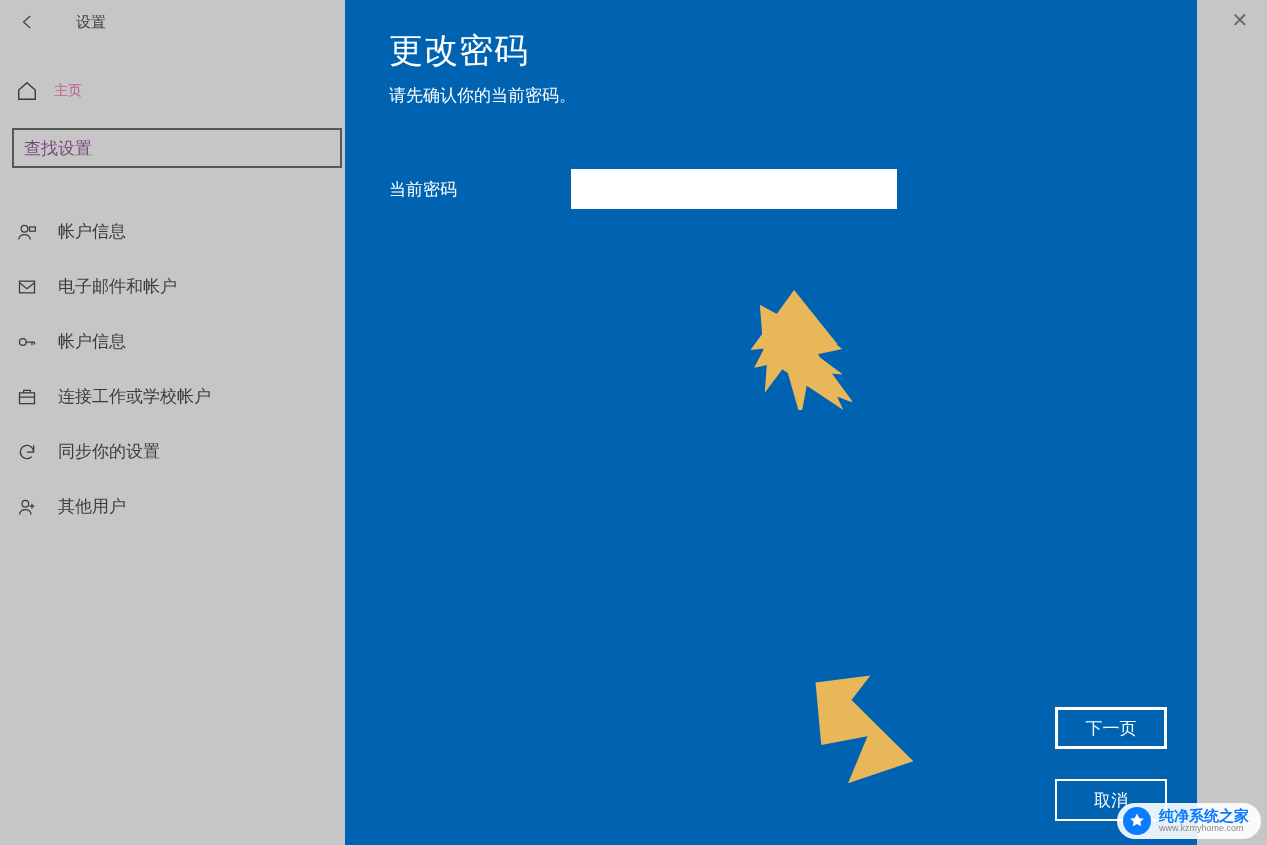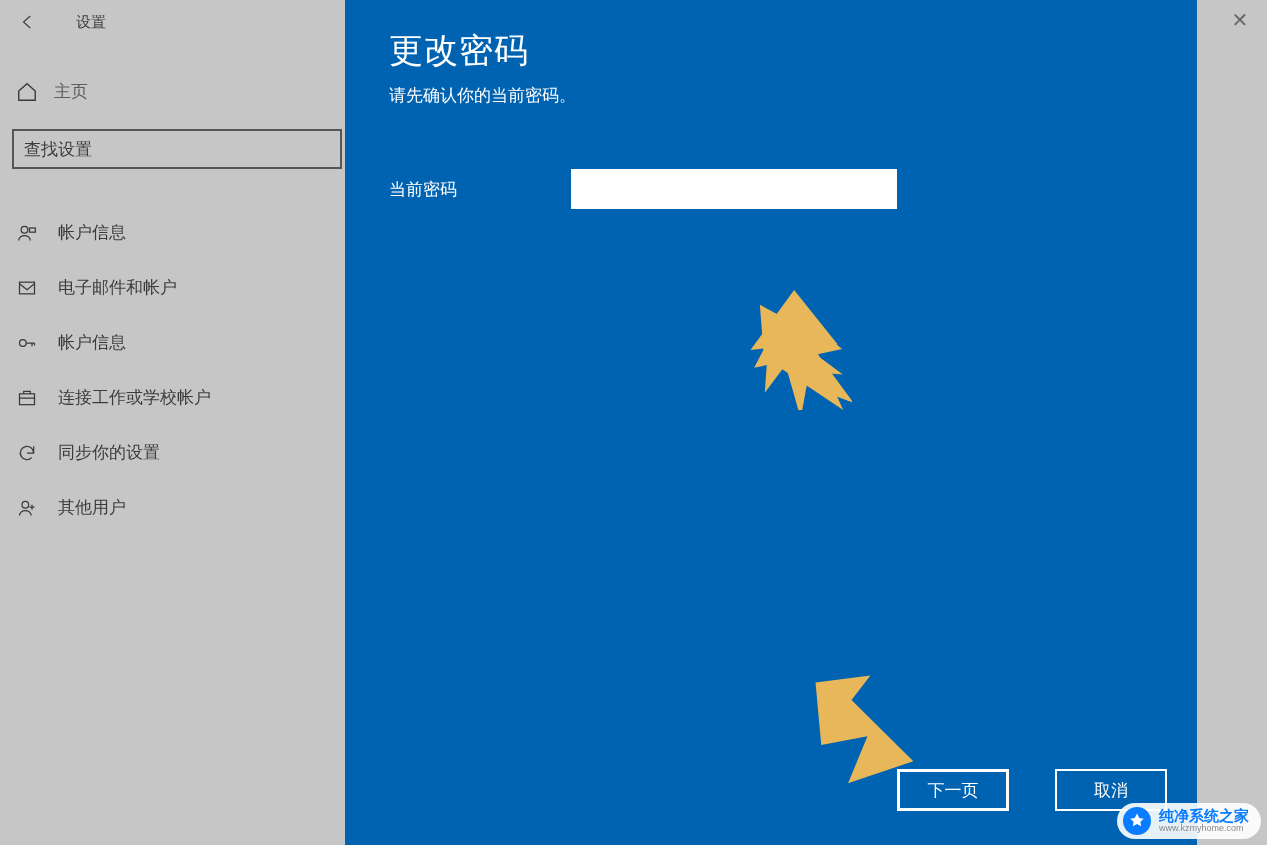--- a/index.html
+++ b/index.html
@@ -50,22 +50,22 @@
       position: absolute;
       left: 12px;
       top: 72px;
       width: 320px;
     }
     .side-home {
       display: flex;
       align-items: center;
       gap: 16px;
       padding: 8px 4px 8px 4px;
-      font-size: 17px;
-      color: #404040;
+      font-size: 14px;
+      color: #ec4899;
     }
     .search-box {
       margin-top: 18px;
       width: 330px;
       height: 40px;
       border: 2px solid #333;
       background: #fff;
       padding: 0 10px;
       font-size: 17px;
       color: #666;
@@ -160,23 +160,24 @@
       width: 326px;
       height: 40px;
       background: #fff;
       border: none;
       padding: 0 10px;
       font-size: 17px;
     }
     .btnrow {
       position: absolute;
       right: 30px;
-      bottom: 34px;
-      display: flex;
-      gap: 46px;
+      bottom: 24px;
+      display: flex;
+      gap: 30px;
+      flex-direction: column;
     }
     .mbtn {
       width: 112px;
       height: 42px;
       border: 2px solid #fff;
       background: transparent;
       color: #fff;
       font-size: 17px;
       font-family: inherit;
       cursor: pointer;
@@ -236,21 +237,21 @@
   <div class="sidebar">
     <div class="side-home">
       <span class="icon">
         <svg viewBox="0 0 24 24" width="22" height="22" fill="none" stroke="#000" stroke-width="1.5">
             <path d="M3 11 L12 3 L21 11 V21 H3 Z"></path>
           </svg>
       </span>
       <span>主页</span>
     </div>
     <div class="search-box">
-      <span style="color:#000000">查找设置</span>
+      <span style="color:#701a75">查找设置</span>
     </div>
     <div class="side-list">
       <div class="side-item">
         <span class="icon">
           <svg viewBox="0 0 24 24" width="20" height="20" fill="none" stroke="#000" stroke-width="1.5">
               <circle cx="9" cy="8" r="4"></circle>
               <path d="M2 21c0-4 4-6 7-6s7 2 7 6"></path>
               <rect x="15" y="6" width="7" height="5"></rect>
             </svg>
         </span>

